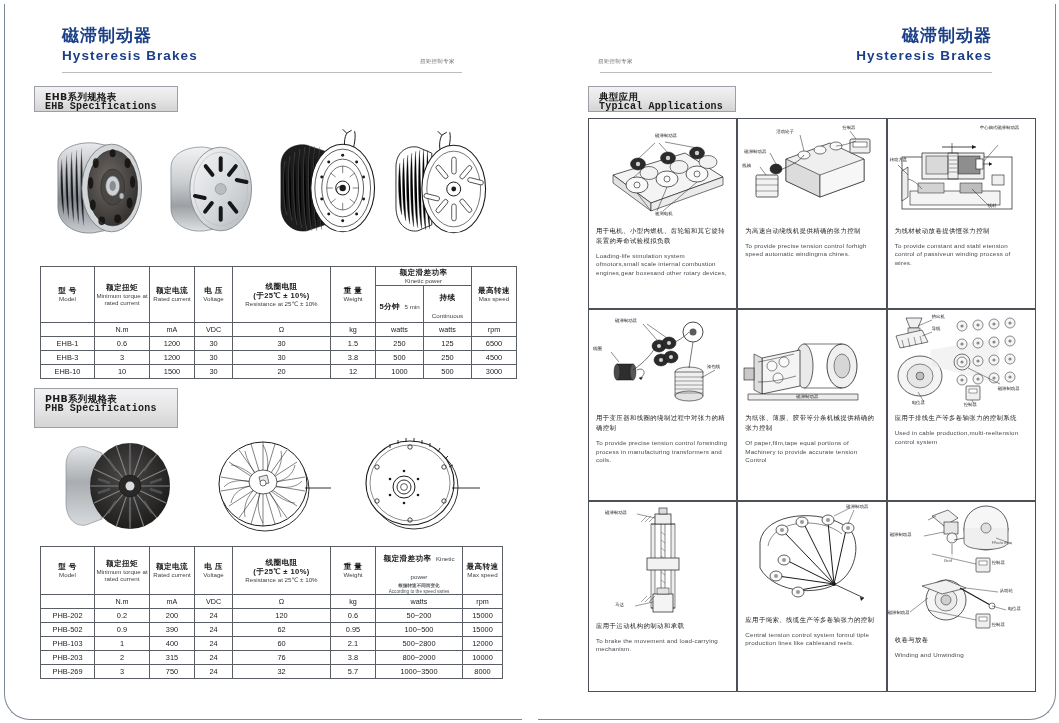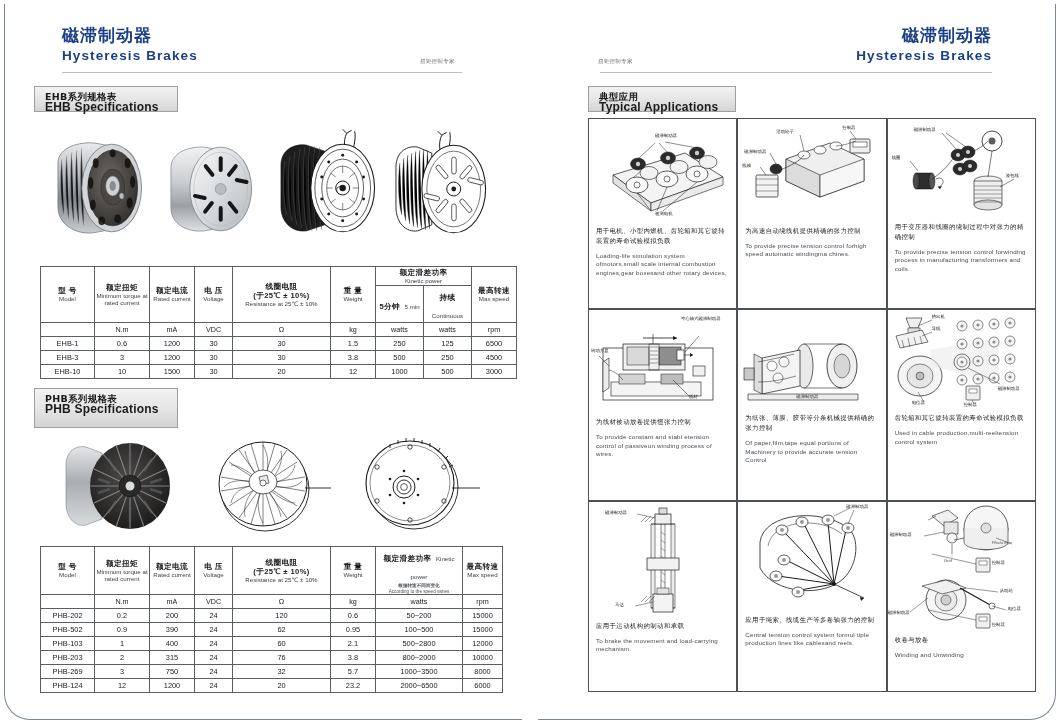--- a/index.html
+++ b/index.html
@@ -42,21 +42,21 @@
   .tagline-right{left:598px;}
 
   
   .plate{
     position:absolute;border:1px solid #9aa0a6;
     background:linear-gradient(to bottom,#f2f2f2 0%,#e4e4e4 55%,#d4d4d4 100%);
     padding:4px 8px 8px 10px;box-sizing:border-box;
   }
   .plate .p-cn{font-size:9.5px;font-weight:bold;color:#1b1b1b;line-height:11px;
     font-family:"DejaVu Sans","Liberation Sans",sans-serif;letter-spacing:.3px;}
-  .plate .p-en{font-size:12px;font-weight:bold;color:#1b1b1b;line-height:10px;letter-spacing:.2px;}
+  .plate .p-en{font-size:10px;font-weight:bold;color:#1b1b1b;line-height:10px;letter-spacing:.2px;font-family:Liberation Mono, monospace;}
 
   
   .prodstrip{position:absolute;display:flex;align-items:center;justify-content:space-around;}
 
   
   table.spec{
     position:absolute;border-collapse:collapse;background:#fff;
     table-layout:fixed;
   }
   table.spec td,table.spec th{
@@ -611,30 +611,20 @@
       <tr>
         <td class="model" style="height:13px">PHB-269</td>
         <td class="cell">3</td>
         <td class="cell">750</td>
         <td class="cell">24</td>
         <td class="cell">32</td>
         <td class="cell">5.7</td>
         <td class="cell">1000~3500</td>
         <td class="cell">8000</td>
       </tr>
-      <tr>
-        <td class="model" style="height:13px">PHB-124</td>
-        <td class="cell">12</td>
-        <td class="cell">1200</td>
-        <td class="cell">24</td>
-        <td class="cell">20</td>
-        <td class="cell">23.2</td>
-        <td class="cell">2000~6500</td>
-        <td class="cell">6000</td>
-      </tr>
     </tbody>
   </table>
 
   <div class="plate" style="left:588px;top:86px;width:148px;height:26px;">
     <div class="p-cn">典型应用</div>
     <div class="p-en">Typical Applications</div>
   </div>
 
   <div class="appgrid" style="left:588px;top:118px;width:448px;height:574px;
               grid-template-columns:1fr 1fr 1fr;grid-template-rows:1fr 1fr 1fr;">
@@ -734,20 +724,68 @@
         <span class="lbl" style="left:6px;top:30px">磁滞制动器</span>
         <span class="lbl" style="left:4px;top:44px">线轴</span>
       </div>
       <div class="appcap">
         <div class="cap-cn">为高速自动绕线机提供精确的张力控制</div>
         <div class="cap-en">To provide precise tension control forhigh speed automatic windingma chines.</div>
       </div>
     </div>
 
     <div class="appcell">
+      <div class="appart" style="height:104px">
+        <svg width="148" height="104" viewBox="0 0 148 104">
+
+          <rect x="14" y="38" width="110" height="52" fill="none" stroke="#1b1b1b" stroke-width=".7"></rect>
+
+          <rect x="34" y="34" width="62" height="26" fill="#f0f0f0" stroke="#1b1b1b" stroke-width=".7"></rect>
+          <rect x="38" y="37" width="22" height="18" fill="#d9d9d9" stroke="#1b1b1b" stroke-width=".5"></rect>
+          <rect x="70" y="37" width="22" height="18" fill="#8e8e8e" stroke="#1b1b1b" stroke-width=".5"></rect>
+
+          <g stroke="#1b1b1b" stroke-width=".4">
+            <path d="M61 37 L69 37 M61 41 L69 41 M61 45 L69 45 M61 49 L69 49 M61 53 L69 53"></path>
+          </g>
+          <rect x="60" y="34" width="10" height="26" fill="none" stroke="#1b1b1b" stroke-width=".5"></rect>
+
+          <path d="M54 28 L88 28" stroke="#1b1b1b" stroke-width=".8" fill="none"></path>
+          <path d="M88 28 l-4 -2 l0 4 Z" fill="#1b1b1b"></path>
+          <path d="M64 24 L64 34" stroke="#1b1b1b" stroke-width=".6"></path>
+
+          <rect x="88" y="40" width="7" height="10" fill="#fff" stroke="#1b1b1b" stroke-width=".6"></rect>
+          <path d="M95 45 L104 45" stroke="#1b1b1b" stroke-width=".6"></path>
+          <path d="M104 45 l-3 -2 l0 4 Z" fill="#1b1b1b"></path>
+
+          <rect x="22" y="72" width="90" height="14" fill="#f4f4f4" stroke="#1b1b1b" stroke-width=".6"></rect>
+          <rect x="30" y="64" width="26" height="10" fill="#d3d3d3" stroke="#1b1b1b" stroke-width=".5"></rect>
+          <rect x="72" y="64" width="22" height="10" fill="#bdbdbd" stroke="#1b1b1b" stroke-width=".5"></rect>
+
+          <path d="M14 52 L20 48 L20 78 L14 82 Z" fill="#ececec" stroke="#1b1b1b" stroke-width=".6"></path>
+          <path d="M20 60 C28 62 32 68 34 70" fill="none" stroke="#1b1b1b" stroke-width=".5"></path>
+
+          <rect x="104" y="56" width="12" height="10" fill="#f0f0f0" stroke="#1b1b1b" stroke-width=".6"></rect>
+
+          <g stroke="#1b1b1b" stroke-width=".5" fill="none">
+            <path d="M96 42 L110 26"></path>
+              <path d="M20 56 L10 46"></path>
+              <path d="M84 70 L100 86"></path>
+          </g>
+        </svg>
+        <span class="lbl" style="left:92px;top:6px">空心轴式磁滞制动器</span>
+        <span class="lbl" style="left:2px;top:38px">转动方盘</span>
+        <span class="lbl" style="left:100px;top:84px">线材</span>
+      </div>
+      <div class="appcap">
+        <div class="cap-cn">为线材被动放卷提供恒张力控制</div>
+        <div class="cap-en">To provide constant and stabl etension control of passiveun winding process of wires.</div>
+      </div>
+    </div>
+
+    <div class="appcell">
       <div class="appart" style="height:100px">
         <svg width="148" height="100" viewBox="0 0 148 100">
 
           <circle cx="104" cy="22" r="10" fill="#fff" stroke="#1b1b1b" stroke-width=".8"></circle>
           <circle cx="104" cy="22" r="3.5" fill="#5c5c5c"></circle>
 
           <g fill="#2b2b2b" stroke="#111" stroke-width=".5">
             <ellipse cx="70" cy="36" rx="7" ry="6"></ellipse>
               <ellipse cx="80" cy="33" rx="7" ry="6"></ellipse>
             <ellipse cx="72" cy="50" rx="7" ry="6"></ellipse>
@@ -785,68 +823,20 @@
               <path d="M112 68 L126 60"></path>
           </g>
         </svg>
         <span class="lbl" style="left:26px;top:8px">磁滞制动器</span>
         <span class="lbl" style="left:4px;top:36px">线圈</span>
         <span class="lbl" style="left:118px;top:54px">漆包线</span>
       </div>
       <div class="appcap">
         <div class="cap-cn">用于变压器和线圈的绕制过程中对张力的精确控制</div>
         <div class="cap-en">To provide precise tension control forwinding process in manufacturing transformers and coils.</div>
-      </div>
-    </div>
-
-    <div class="appcell">
-      <div class="appart" style="height:104px">
-        <svg width="148" height="104" viewBox="0 0 148 104">
-
-          <rect x="14" y="38" width="110" height="52" fill="none" stroke="#1b1b1b" stroke-width=".7"></rect>
-
-          <rect x="34" y="34" width="62" height="26" fill="#f0f0f0" stroke="#1b1b1b" stroke-width=".7"></rect>
-          <rect x="38" y="37" width="22" height="18" fill="#d9d9d9" stroke="#1b1b1b" stroke-width=".5"></rect>
-          <rect x="70" y="37" width="22" height="18" fill="#8e8e8e" stroke="#1b1b1b" stroke-width=".5"></rect>
-
-          <g stroke="#1b1b1b" stroke-width=".4">
-            <path d="M61 37 L69 37 M61 41 L69 41 M61 45 L69 45 M61 49 L69 49 M61 53 L69 53"></path>
-          </g>
-          <rect x="60" y="34" width="10" height="26" fill="none" stroke="#1b1b1b" stroke-width=".5"></rect>
-
-          <path d="M54 28 L88 28" stroke="#1b1b1b" stroke-width=".8" fill="none"></path>
-          <path d="M88 28 l-4 -2 l0 4 Z" fill="#1b1b1b"></path>
-          <path d="M64 24 L64 34" stroke="#1b1b1b" stroke-width=".6"></path>
-
-          <rect x="88" y="40" width="7" height="10" fill="#fff" stroke="#1b1b1b" stroke-width=".6"></rect>
-          <path d="M95 45 L104 45" stroke="#1b1b1b" stroke-width=".6"></path>
-          <path d="M104 45 l-3 -2 l0 4 Z" fill="#1b1b1b"></path>
-
-          <rect x="22" y="72" width="90" height="14" fill="#f4f4f4" stroke="#1b1b1b" stroke-width=".6"></rect>
-          <rect x="30" y="64" width="26" height="10" fill="#d3d3d3" stroke="#1b1b1b" stroke-width=".5"></rect>
-          <rect x="72" y="64" width="22" height="10" fill="#bdbdbd" stroke="#1b1b1b" stroke-width=".5"></rect>
-
-          <path d="M14 52 L20 48 L20 78 L14 82 Z" fill="#ececec" stroke="#1b1b1b" stroke-width=".6"></path>
-          <path d="M20 60 C28 62 32 68 34 70" fill="none" stroke="#1b1b1b" stroke-width=".5"></path>
-
-          <rect x="104" y="56" width="12" height="10" fill="#f0f0f0" stroke="#1b1b1b" stroke-width=".6"></rect>
-
-          <g stroke="#1b1b1b" stroke-width=".5" fill="none">
-            <path d="M96 42 L110 26"></path>
-              <path d="M20 56 L10 46"></path>
-              <path d="M84 70 L100 86"></path>
-          </g>
-        </svg>
-        <span class="lbl" style="left:92px;top:6px">空心轴式磁滞制动器</span>
-        <span class="lbl" style="left:2px;top:38px">转动方盘</span>
-        <span class="lbl" style="left:100px;top:84px">线材</span>
-      </div>
-      <div class="appcap">
-        <div class="cap-cn">为线材被动放卷提供恒张力控制</div>
-        <div class="cap-en">To provide constant and stabl etension control of passiveun winding process of wires.</div>
       </div>
     </div>
 
     <div class="appcell">
       <div class="appart" style="height:100px">
         <svg width="148" height="100" viewBox="0 0 148 100">
 
           <ellipse cx="104" cy="56" rx="15" ry="22" fill="#f0f0f0" stroke="#1b1b1b" stroke-width=".8"></ellipse>
           <ellipse cx="104" cy="56" rx="8" ry="12" fill="#d6d6d6" stroke="#1b1b1b" stroke-width=".5"></ellipse>
           <path d="M66 34 L104 34 M66 78 L104 78" stroke="#1b1b1b" stroke-width=".6"></path>
@@ -945,21 +935,21 @@
             <path d="M80 58 L112 74"></path>
           </g>
         </svg>
         <span class="lbl" style="left:44px;top:4px">挤出机</span>
         <span class="lbl" style="left:44px;top:16px">导线</span>
         <span class="lbl" style="left:24px;top:90px">电位器</span>
         <span class="lbl" style="left:76px;top:92px">控制器</span>
         <span class="lbl" style="left:110px;top:76px">磁滞制动器</span>
       </div>
       <div class="appcap">
-        <div class="cap-cn">齿轮箱和其它旋转装置的寿命试验模拟负载</div>
+        <div class="cap-cn">应用于排线生产等多卷轴张力的控制系统</div>
         <div class="cap-en">Used in cable production,multi-reeltension control system</div>
       </div>
     </div>
 
     <div class="appcell">
       <div class="appart" style="height:116px">
         <svg width="148" height="116" viewBox="0 0 148 116">
 
           <rect x="62" y="22" width="4" height="84" fill="#ededed" stroke="#1b1b1b" stroke-width=".5"></rect>
           <rect x="82" y="22" width="4" height="84" fill="#ededed" stroke="#1b1b1b" stroke-width=".5"></rect>

